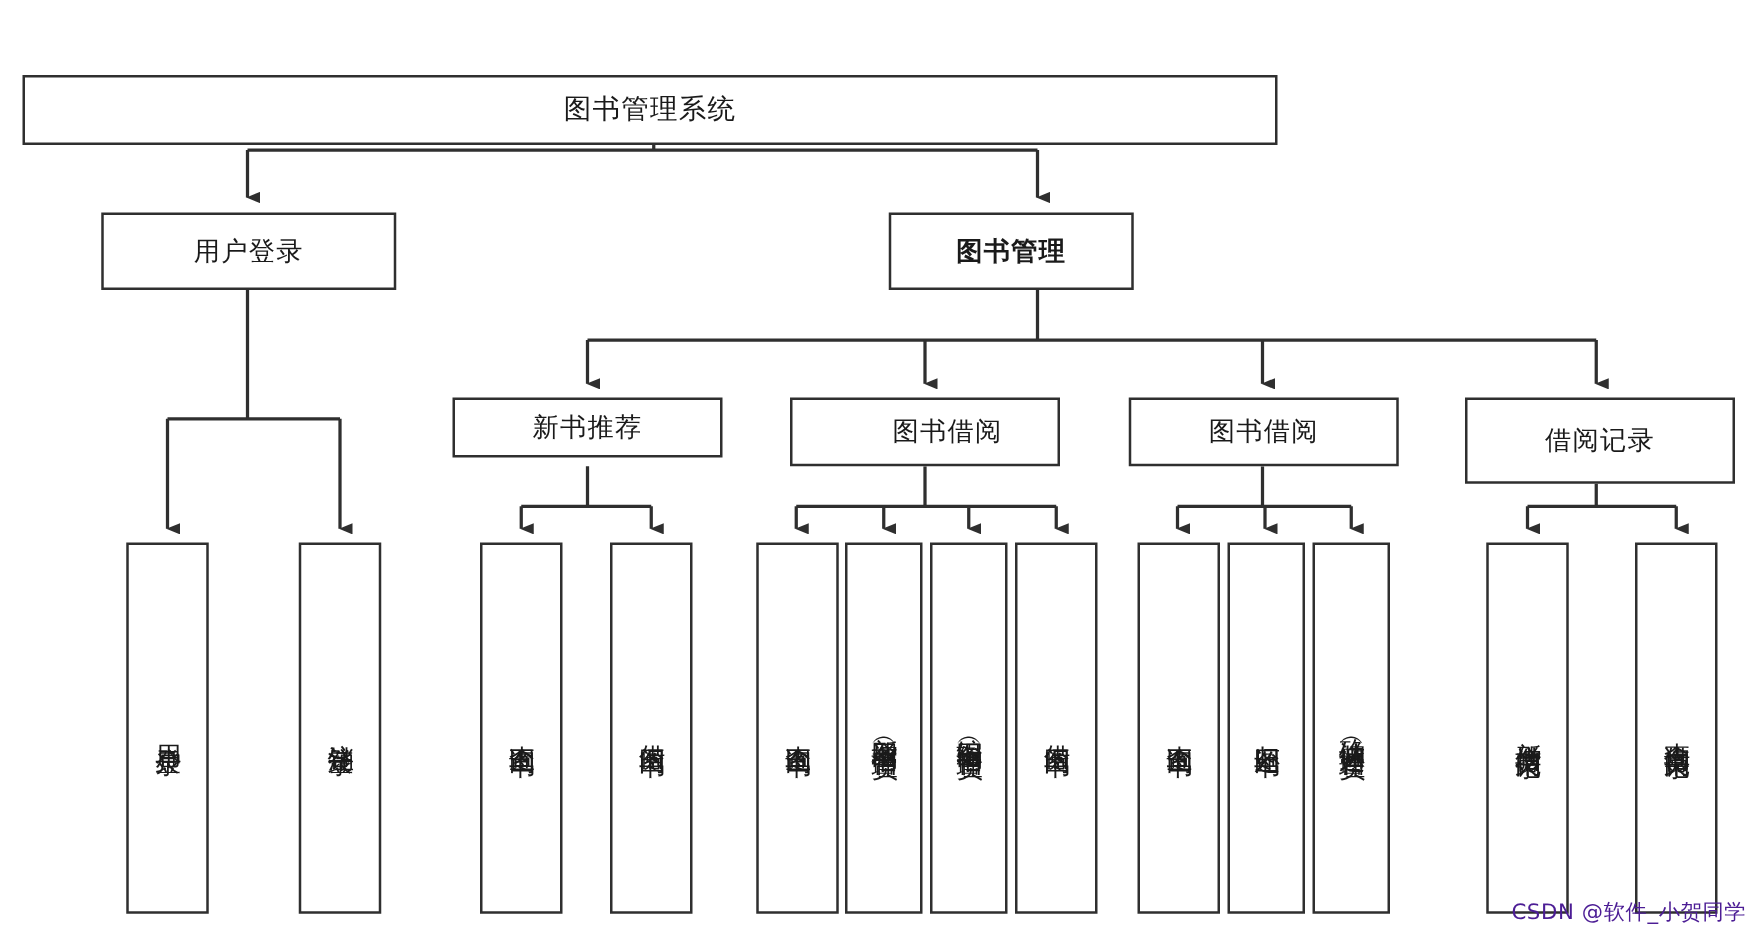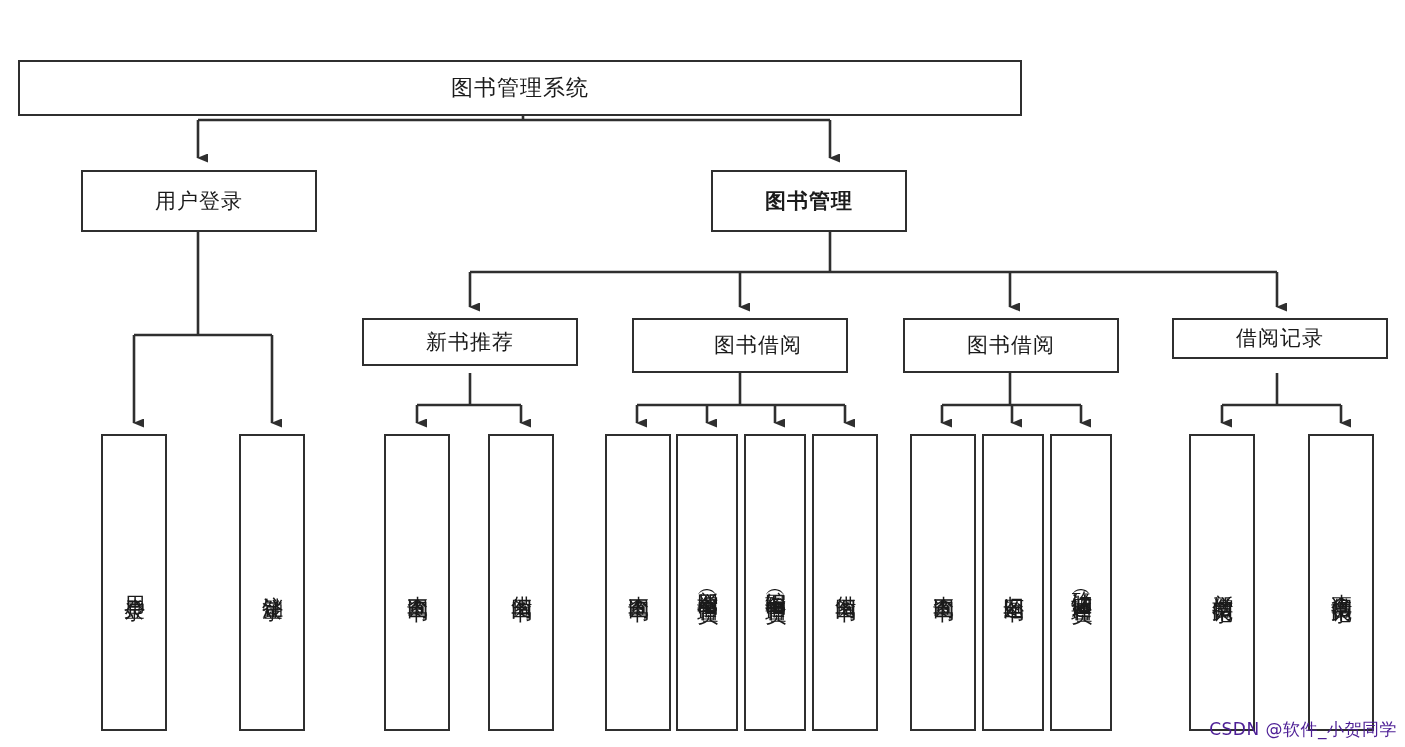--- a/index.html
+++ b/index.html
@@ -139,21 +139,21 @@
 
   <div class="node h" style="left:362px; top:318px; width:216px; height:48px;">
     <span>新书推荐</span>
   </div>
   <div class="node h" style="left:632px; top:318px; width:216px; height:55px;padding-left:36px;">
     <span>图书借阅</span>
   </div>
   <div class="node h" style="left:903px; top:318px; width:216px; height:55px;">
     <span>图书借阅</span>
   </div>
-  <div class="node h" style="left:1172px; top:318px; width:216px; height:41px;">
+  <div class="node h" style="left:1172px; top:318px; width:216px; height:69px;">
     <span>借阅记录</span>
   </div>
 
   <div class="node v" style="left:101px; top:434px; width:66px; height:297px;">
     <span class="vtext">用户登录</span>
   </div>
   <div class="node v" style="left:239px; top:434px; width:66px; height:297px;">
     <span class="vtext">注销登录</span>
   </div>
 

